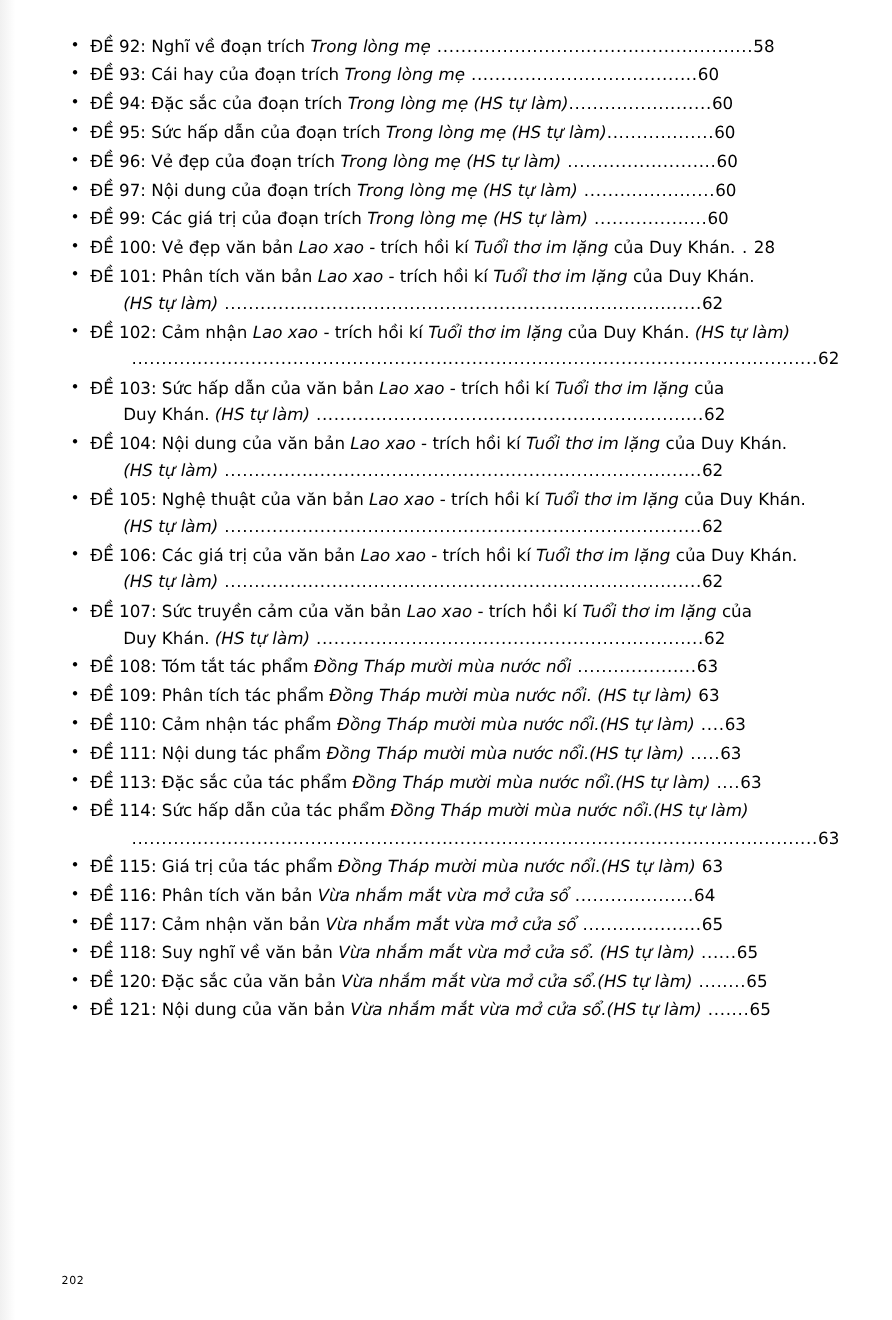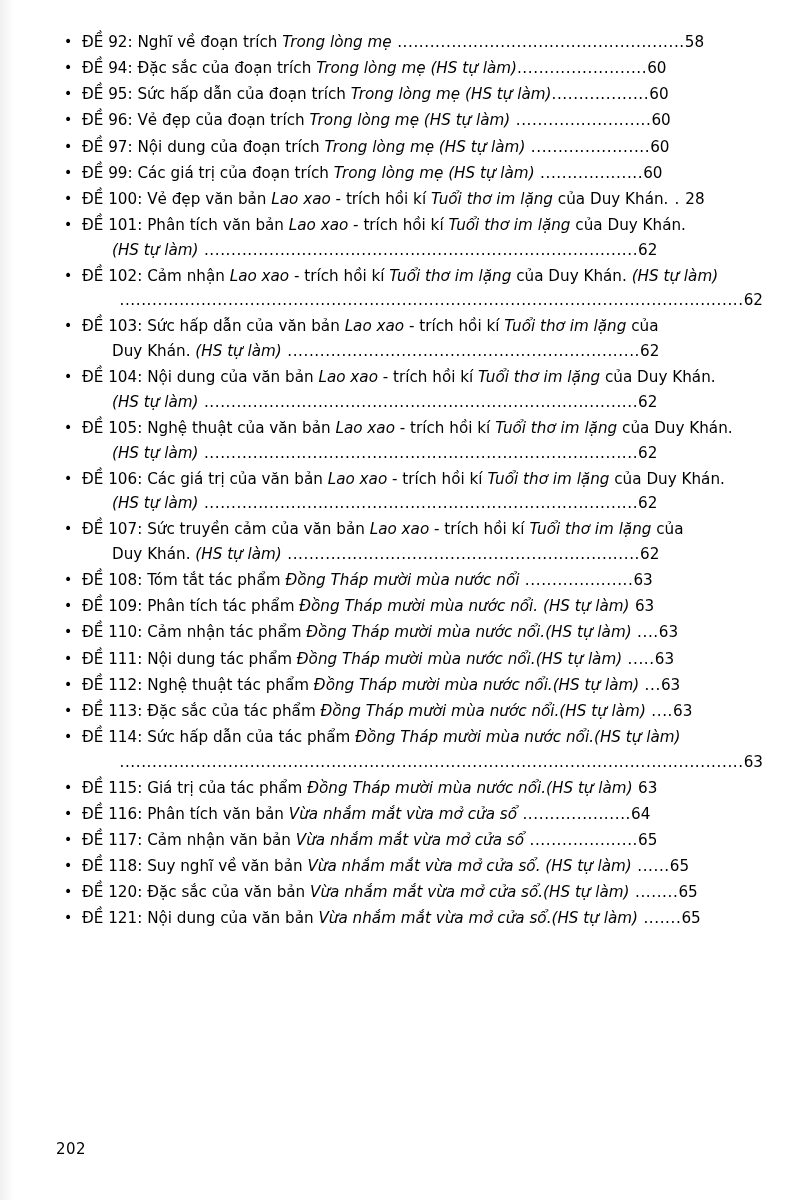--- a/index.html
+++ b/index.html
@@ -60,42 +60,45 @@
     display: block;
     padding-left: 30px;
     white-space: nowrap;
   }
   .cont.end {
     text-align: right;
   }
   .folio {
     position: absolute;
     left: 56px;
-    bottom: 42px;
-    font-size: 15px;
+    bottom: 30px;
+    font-size: 10px;
     letter-spacing: 0.5px;
   }
   .shadow-left {
     position: absolute;
     left: 0;
     top: 0;
     width: 14px;
     height: 1200px;
     background: linear-gradient(to right, rgba(0,0,0,0.06), rgba(0,0,0,0));
     pointer-events: none;
   }
 </style>
 </head>
 <body>
 
 <div class="page">
   <div class="shadow-left"></div>
   <ul class="toc-list" id="toc-list">
       <li class="toc-item">
         <span class="line"><span>ĐỀ 92: Nghĩ về đoạn trích </span><span class="ital">Trong lòng mẹ</span><span class="dots"> .....................................................</span><span class="pg">58</span></span>
+      </li>
+      <li class="toc-item">
+        <span class="line"><span>ĐỀ 93: Cái hay của đoạn trích </span><span class="ital">Trong lòng mẹ</span><span class="dots"> ......................................</span><span class="pg">60</span></span>
       </li>
       <li class="toc-item">
         <span class="line"><span>ĐỀ 94: Đặc sắc của đoạn trích </span><span class="ital">Trong lòng mẹ (HS tự làm)</span><span class="dots">........................</span><span class="pg">60</span></span>
       </li>
       <li class="toc-item">
         <span class="line"><span>ĐỀ 95: Sức hấp dẫn của đoạn trích </span><span class="ital">Trong lòng mẹ (HS tự làm)</span><span class="dots">..................</span><span class="pg">60</span></span>
       </li>
       <li class="toc-item">
         <span class="line"><span>ĐỀ 96: Vẻ đẹp của đoạn trích </span><span class="ital">Trong lòng mẹ (HS tự làm)</span><span class="dots"> .........................</span><span class="pg">60</span></span>
       </li>
@@ -142,23 +145,20 @@
       <li class="toc-item">
         <span class="line"><span>ĐỀ 109: Phân tích tác phẩm </span><span class="ital">Đồng Tháp mười mùa nước nổi. (HS tự làm)</span><span class="dots"> </span><span class="pg">63</span></span>
       </li>
       <li class="toc-item">
         <span class="line"><span>ĐỀ 110: Cảm nhận tác phẩm </span><span class="ital">Đồng Tháp mười mùa nước nổi.(HS tự làm)</span><span class="dots"> ....</span><span class="pg">63</span></span>
       </li>
       <li class="toc-item">
         <span class="line"><span>ĐỀ 111: Nội dung tác phẩm </span><span class="ital">Đồng Tháp mười mùa nước nổi.(HS tự làm)</span><span class="dots"> .....</span><span class="pg">63</span></span>
       </li>
       <li class="toc-item">
-        <span class="line"><span>ĐỀ 112: Nghệ thuật tác phẩm </span><span class="ital">Đồng Tháp mười mùa nước nổi.(HS tự làm)</span><span class="dots"> ...</span><span class="pg">63</span></span>
-      </li>
-      <li class="toc-item">
         <span class="line"><span>ĐỀ 113: Đặc sắc của tác phẩm </span><span class="ital">Đồng Tháp mười mùa nước nổi.(HS tự làm)</span><span class="dots"> ....</span><span class="pg">63</span></span>
       </li>
       <li class="toc-item">
         <span class="line"><span>ĐỀ 114: Sức hấp dẫn của tác phẩm </span><span class="ital">Đồng Tháp mười mùa nước nổi.(HS tự làm)</span></span>
         <span class="cont end"><span class="dots">...................................................................................................................</span><span class="pg">63</span></span>
       </li>
       <li class="toc-item">
         <span class="line"><span>ĐỀ 115: Giá trị của tác phẩm </span><span class="ital">Đồng Tháp mười mùa nước nổi.(HS tự làm)</span><span class="dots"> </span><span class="pg">63</span></span>
       </li>
       <li class="toc-item">

